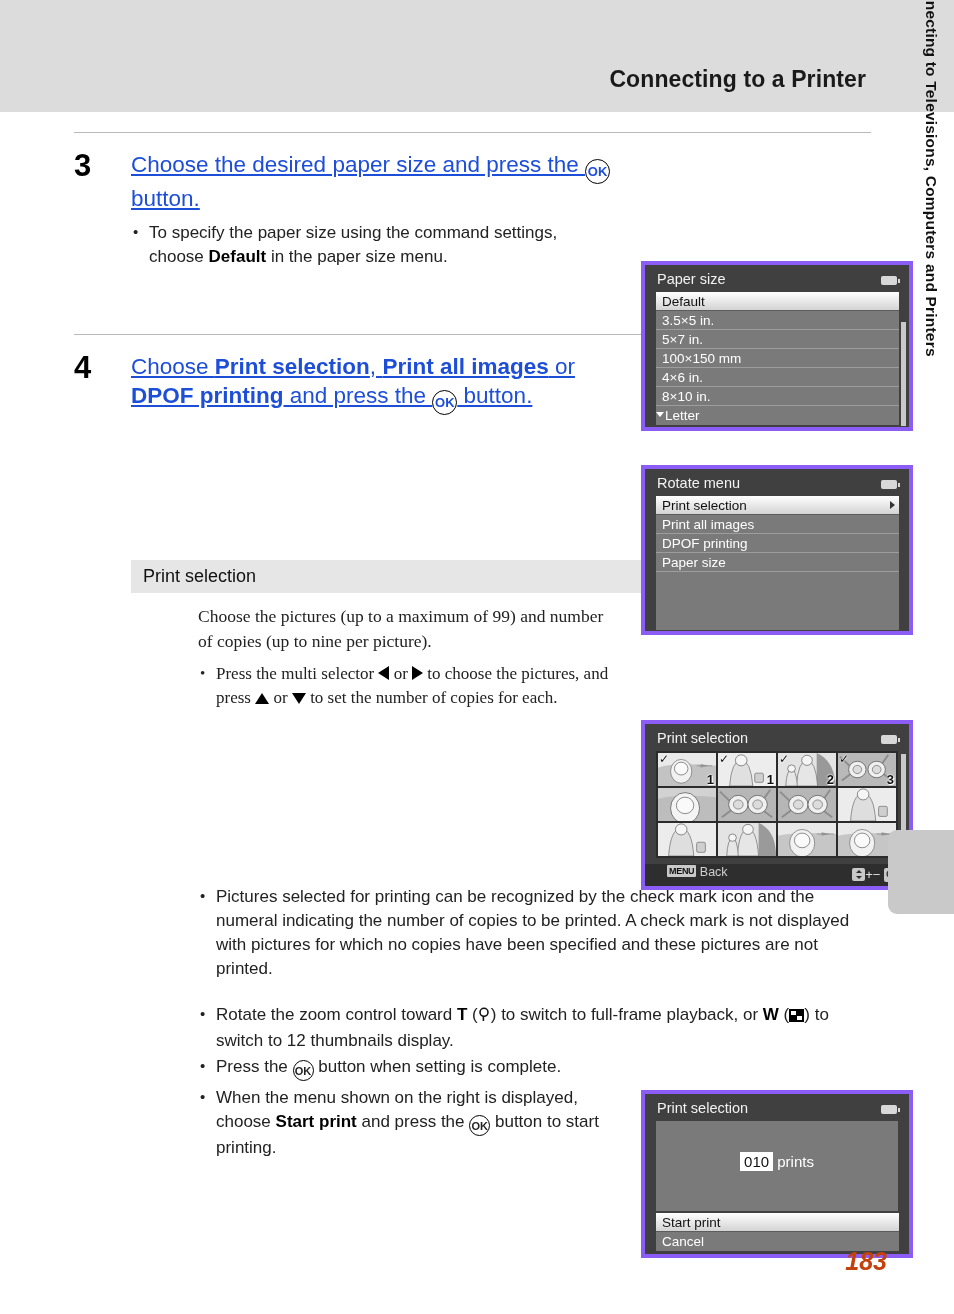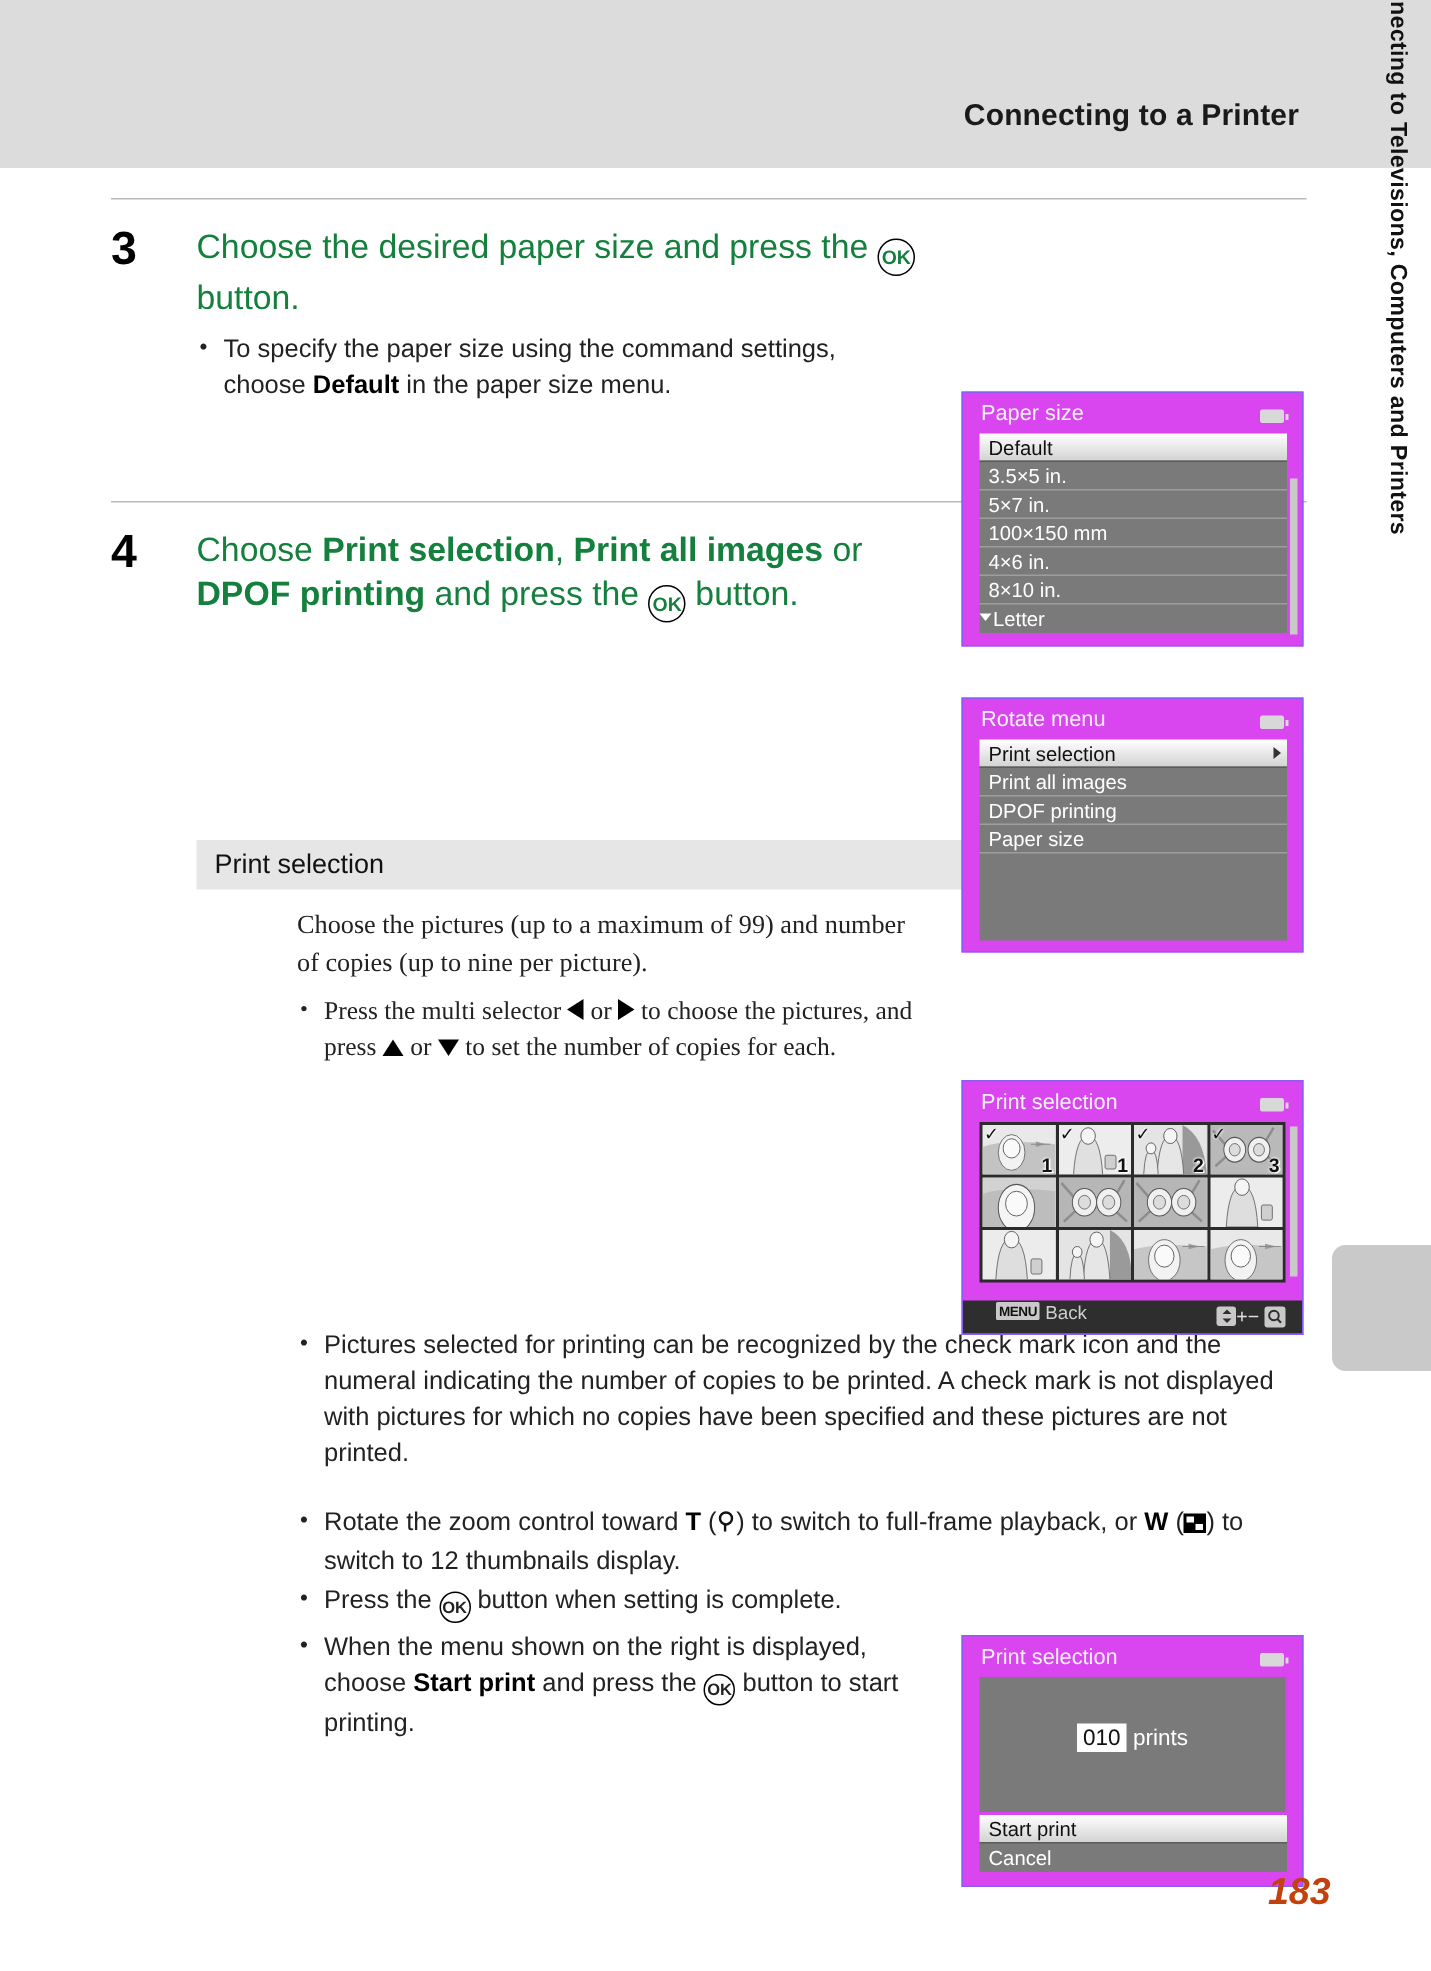--- a/index.html
+++ b/index.html
@@ -17,21 +17,21 @@
   
   .header-band {
     position: absolute;
     left: 0; top: 0;
     width: 954px; height: 112px;
     background: #dcdcdc;
   }
   .header-title {
     position: absolute;
     right: 88px; top: 66px;
-    font-size: 20px;
+    font-size: 23px;
     font-weight: bold;
     color: #1a1a1a;
     letter-spacing: 0.1px;
   }
 
   
   .content {
     position: absolute;
     left: 0; top: 112px;
     width: 954px; height: 1202px;
@@ -62,21 +62,22 @@
     line-height: 1;
     color: #000;
   }
   .step-body {
     margin-left: 57px;
   }
   .step-title {
     font-size: 22.5px;
     line-height: 29px;
     font-weight: normal;
-    color: #15803d;
+    color: #1d4ed8;
+    text-decoration: underline;
   }
   .step-title b { font-weight: bold; }
 
   .bullets {
     margin: 8px 0 0 0;
     padding: 0;
     list-style: none;
   }
   .bullets li {
     position: relative;
@@ -179,24 +180,24 @@
   }
   .desc4 {
     position: absolute;
     left: 198px; top: 966px;
     width: 420px;
   }
 
   
   .lcd {
     position: absolute;
-    background: #d946ef;
-    border: 1px solid #8b5cf6;
+    background: #404040;
+    border: 4px solid #8b5cf6;
     box-sizing: border-box;
-    width: 228px;
+    width: 272px;
     font-size: 13.5px;
     color: #fff;
     overflow: hidden;
   }
   .lcd-title {
     position: relative;
     height: 27px;
     padding: 6px 0 0 12px;
     font-size: 14.5px;
     color: #f2f2f2;

